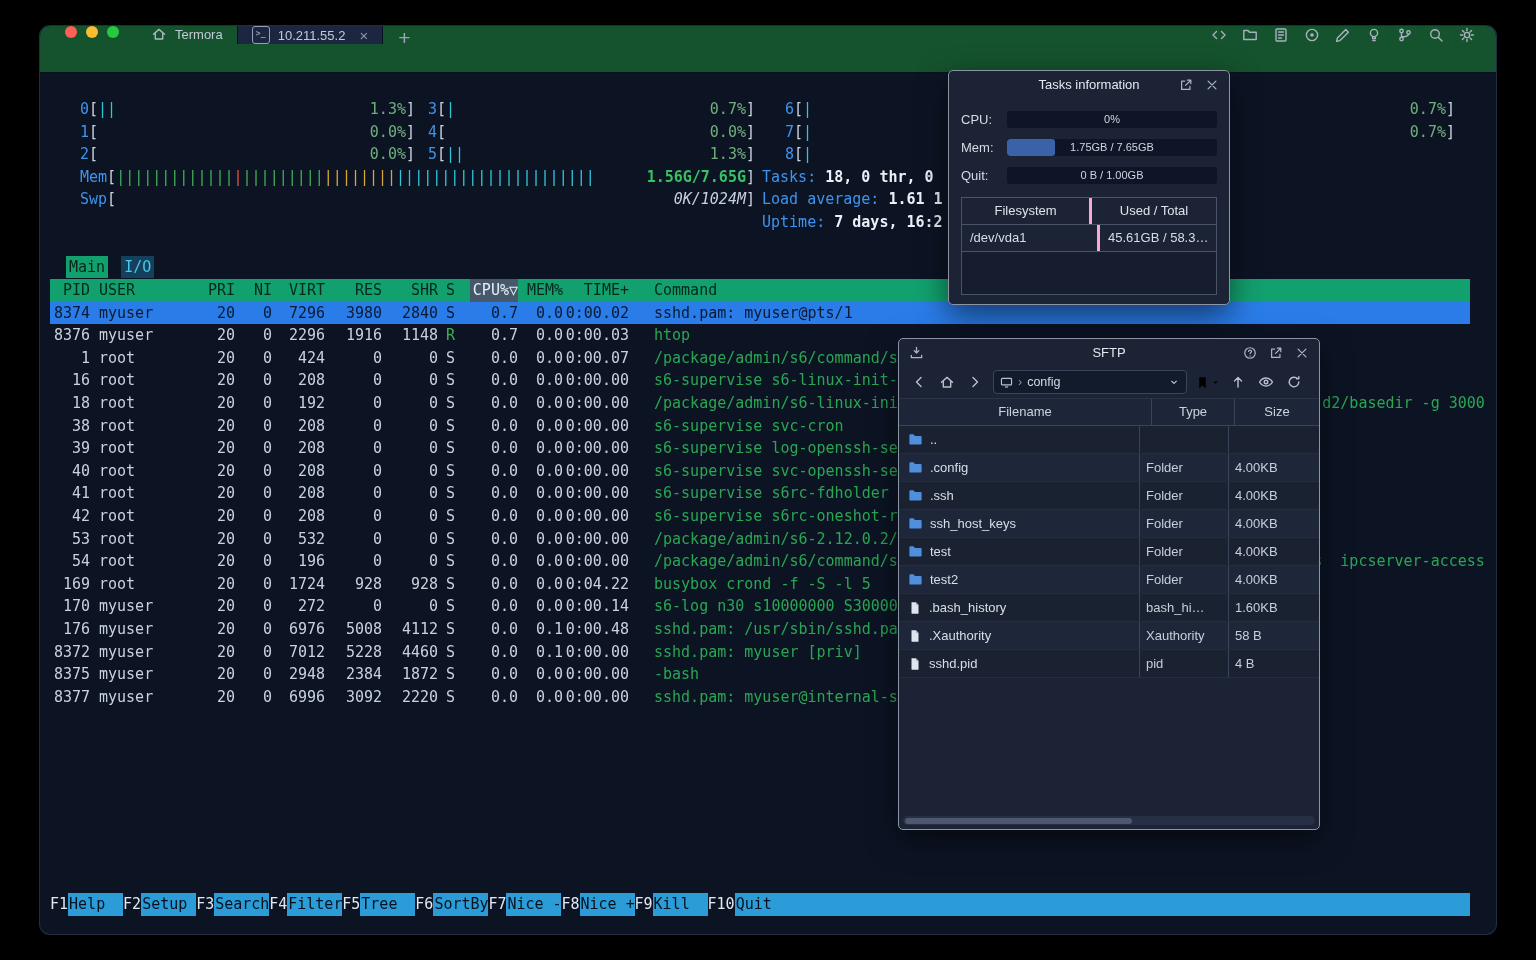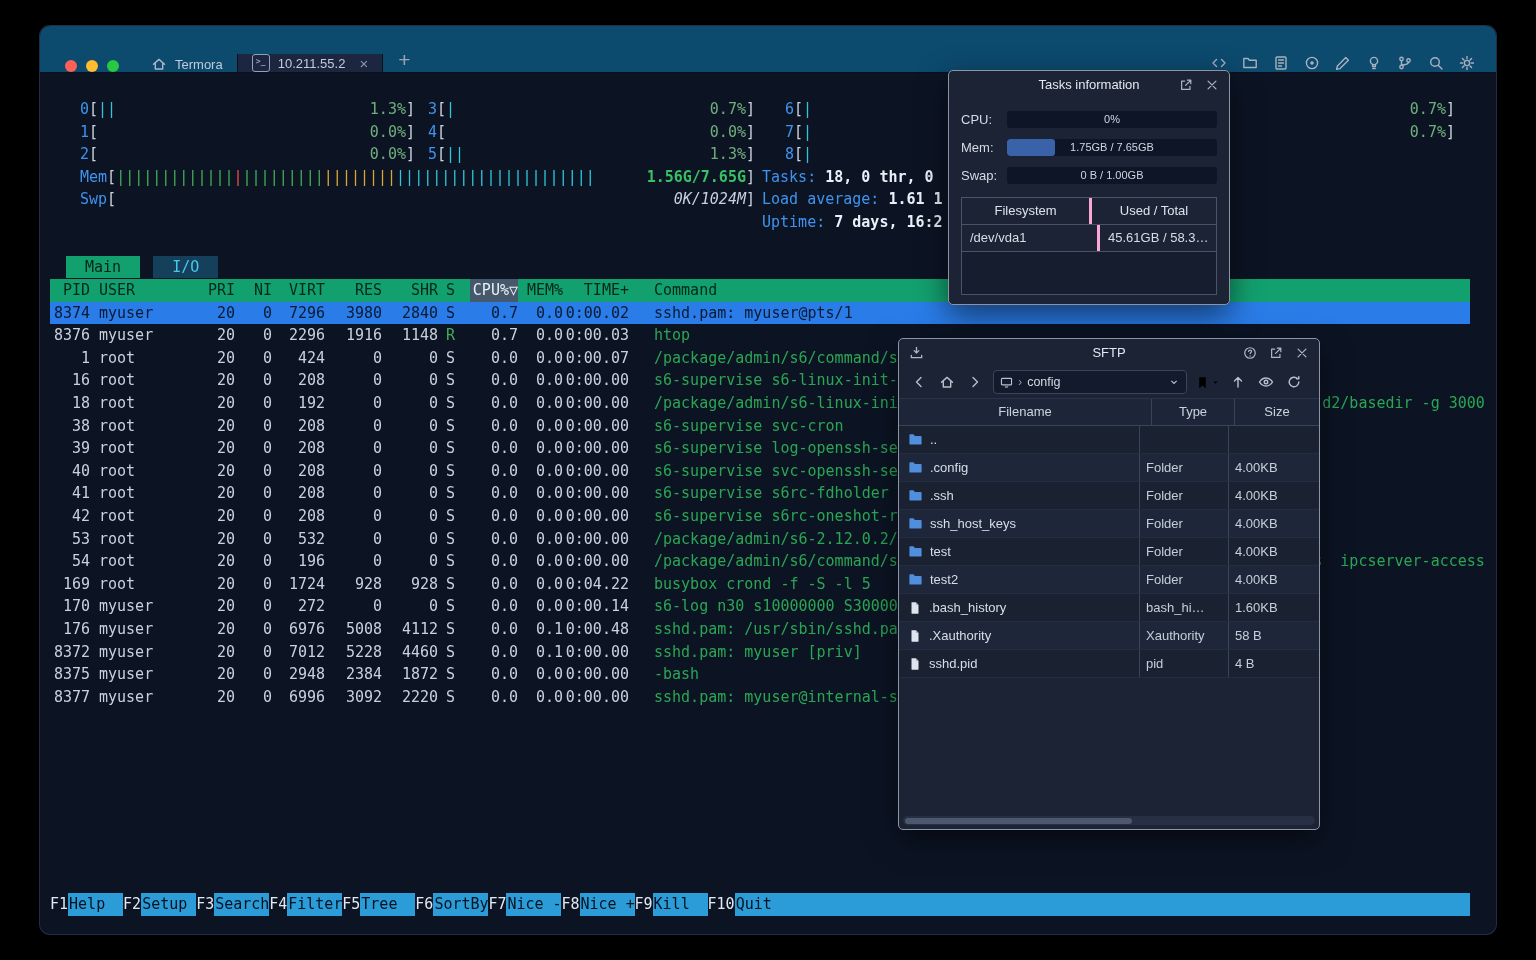--- a/index.html
+++ b/index.html
@@ -2,21 +2,21 @@
 <html><head>
 <meta charset="utf-8">
 <style>
   html,body{margin:0;padding:0;background:#000;}
   body{width:1536px;height:960px;position:relative;overflow:hidden;font-family:"Liberation Sans",sans-serif;}
   svg{display:block;}
 
   
   .window{position:absolute;left:40px;top:26px;width:1456px;height:908px;background:#0c1424;
     border-radius:10px;overflow:hidden;box-shadow:0 0 0 1px #232c42,0 24px 60px rgba(0,0,0,.65);}
-  .titlebar{height:46px;background:#0c4a6e;border-bottom:1px solid #0a101e;display:flex;align-items:flex-end;}
+  .titlebar{height:46px;background:#14532d;border-bottom:1px solid #0a101e;display:flex;align-items:flex-start;}
   .traffic{display:flex;gap:9px;align-items:center;padding:0 18px 0 25px;}
   .dot{width:12px;height:12px;border-radius:50%;}
   .dot.r{background:#ff5f57}.dot.y{background:#febc2e}.dot.g{background:#28c840}
   .tab{display:flex;align-items:center;gap:8px;padding:0 14px;color:#c3cad8;font-size:13px;}
   .tab.active{background:#1c2640;border-left:1px solid #0a101e;border-right:1px solid #0a101e;}
   .term-ico{width:16px;height:16px;border:1.3px solid #94a0b8;border-radius:3px;color:#94a0b8;
     font:bold 8px/13px "DejaVu Sans Mono",monospace;text-align:center;}
   .tab-close{color:#8e97a8;font-size:15px;margin-left:6px;cursor:default;}
   .newtab{color:#9aa3b3;font-size:21px;display:flex;align-items:center;padding:0 15px;}
   .tb-icons{margin-left:auto;display:flex;gap:13px;align-items:center;padding-right:20px;color:#a9b1bf;}
@@ -38,21 +38,21 @@
   .m-barbox{overflow:hidden;}
   .m-fill{flex:1;}
   .m-pct{color:#6fae7c;}
   .m-val{color:#38c065;font-weight:bold;}
   .m-sval{color:#c9d1dc;font-style:italic;}
   .st-line{height:22.6px;}
   .st-lbl{color:#3f93ee;}
   .st-val{color:#eaf0f7;font-weight:bold;}
 
   #htabs{position:absolute;left:26px;top:184px;display:flex;gap:13px;}
-  .htab{padding:0 19px;height:22px;line-height:22px;}
+  .htab{padding:0 3px;height:22px;line-height:22px;}
   .htab.main{background:#12a06e;color:#07261b;}
   .htab.io{background:#14405c;color:#49c8ea;}
 
   #ptable{position:absolute;left:10px;top:207px;width:1420px;}
   .prow{display:flex;height:22.6px;line-height:22.6px;}
   .phead{background:#12a06e;color:#05281c;}
   .cl{flex:none;text-align:right;overflow:hidden;}
   .w-pid{width:40px;} .w-user{width:100px;text-align:left;padding-left:9px;}
   .w-pri{width:36px;} .w-ni{width:37px;} .w-virt{width:53px;} .w-res{width:57px;} .w-shr{width:56px;}
   .w-s{width:24px;text-align:left;padding-left:8px;}
@@ -230,21 +230,21 @@
         </div>
       </div>
       <div class="si-row">
         <span class="si-lbl">Mem:</span>
         <div class="si-bar">
           <div class="si-fillbar" style="width: 23%;"></div>
           <span class="si-text">1.75GB / 7.65GB</span>
         </div>
       </div>
       <div class="si-row">
-        <span class="si-lbl">Swap:</span>
+        <span class="si-lbl">Quit:</span>
         <div class="si-bar">
           <span class="si-text">0 B / 1.00GB</span>
         </div>
       </div>
     </div>
   <div class="si-table">
     <div class="si-tr si-th">
       <span class="si-c1">Filesystem</span>
       <span class="si-c2">Used / Total</span>
     </div>

